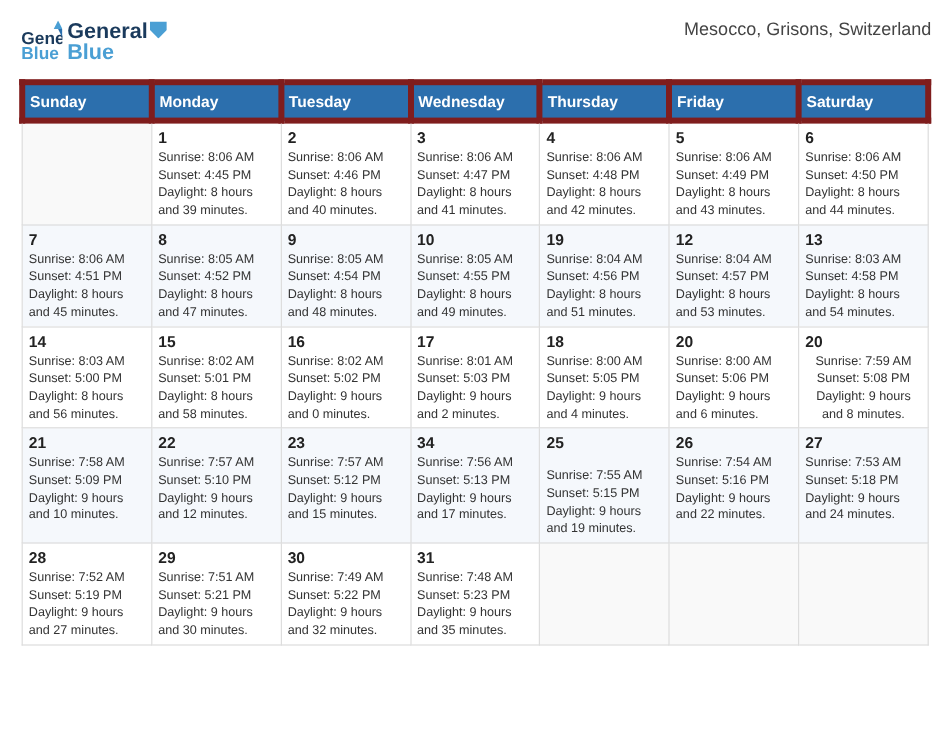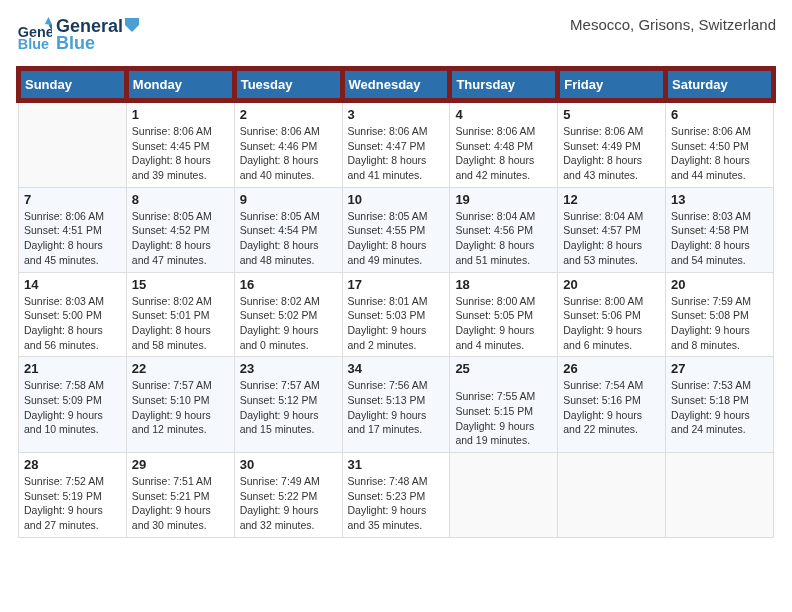--- a/index.html
+++ b/index.html
@@ -258,21 +258,21 @@
         </td>
         <td>
           <span class="day-number">20</span>
           <div class="day-info" style="white-space: pre-line;">Sunrise: 8:00 AM
 Sunset: 5:06 PM
 Daylight: 9 hours
 and 6 minutes.</div>
         </td>
         <td>
           <span class="day-number">20</span>
-          <div class="day-info" style="white-space: pre-line;">Sunrise: 7:59 AM
+          <div class="day-info" style="white-space: pre-line; text-align: center;">Sunrise: 7:59 AM
 Sunset: 5:08 PM
 Daylight: 9 hours
 and 8 minutes.</div>
         </td>
       </tr>
       <tr>
         <td>
           <span class="day-number">21</span>
           <div class="day-info" style="white-space: pre-line;">Sunrise: 7:58 AM
 Sunset: 5:09 PM

